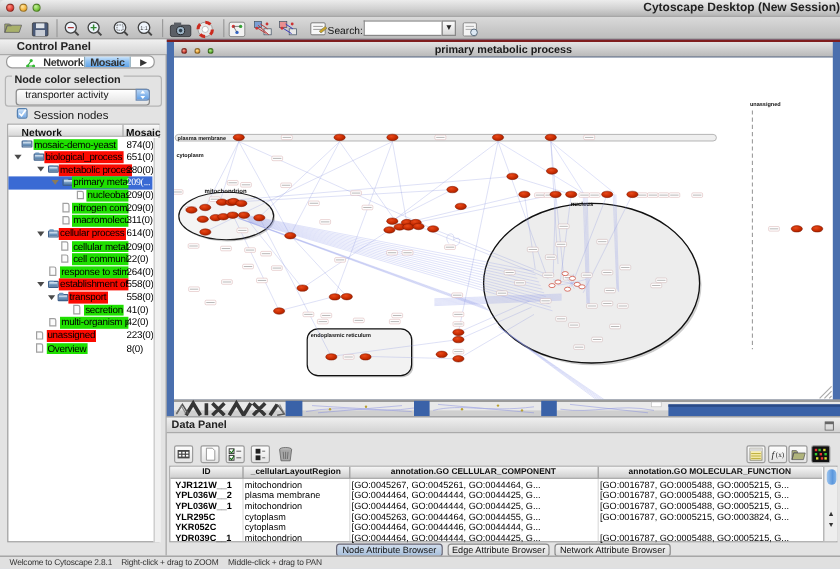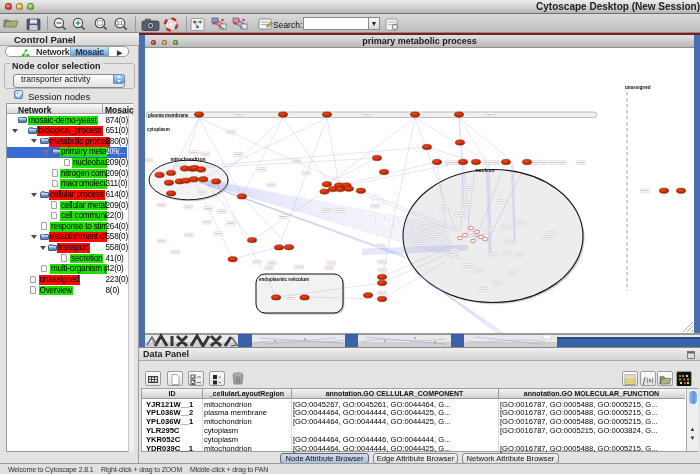--- a/index.html
+++ b/index.html
@@ -912,20 +912,21 @@
         </div>
         <div class="dr" style="top:27.7px">
           <span class="dc" style="left:4px;width:56px;font-weight:bold">YPL036W__1</span>
           <span class="dc" style="left:62px;width:86px">mitochondrion</span>
           <span class="dc" style="left:151px;width:205px">[GO:0044464, GO:0044444, GO:0044425, G...</span>
           <span class="dc" style="left:358px;width:184px">[GO:0016787, GO:0005488, GO:0005215, G...</span>
         </div>
         <div class="dr" style="top:36.55px">
           <span class="dc" style="left:4px;width:56px;font-weight:bold">YLR295C</span>
           <span class="dc" style="left:62px;width:86px">cytoplasm</span>
+          <span class="dc" style="left:151px;width:205px">[GO:0045263, GO:0044464, GO:0044455, G...</span>
           <span class="dc" style="left:358px;width:184px">[GO:0016787, GO:0005215, GO:0003824, G...</span>
         </div>
         <div class="dr" style="top:45.4px">
           <span class="dc" style="left:4px;width:56px;font-weight:bold">YKR052C</span>
           <span class="dc" style="left:62px;width:86px">cytoplasm</span>
           <span class="dc" style="left:151px;width:205px">[GO:0044464, GO:0044446, GO:0044444, G...</span>
         </div>
         <div class="dr" style="top:54.25px">
           <span class="dc" style="left:4px;width:56px;font-weight:bold">YDR039C__1</span>
           <span class="dc" style="left:62px;width:86px">mitochondrion</span>

